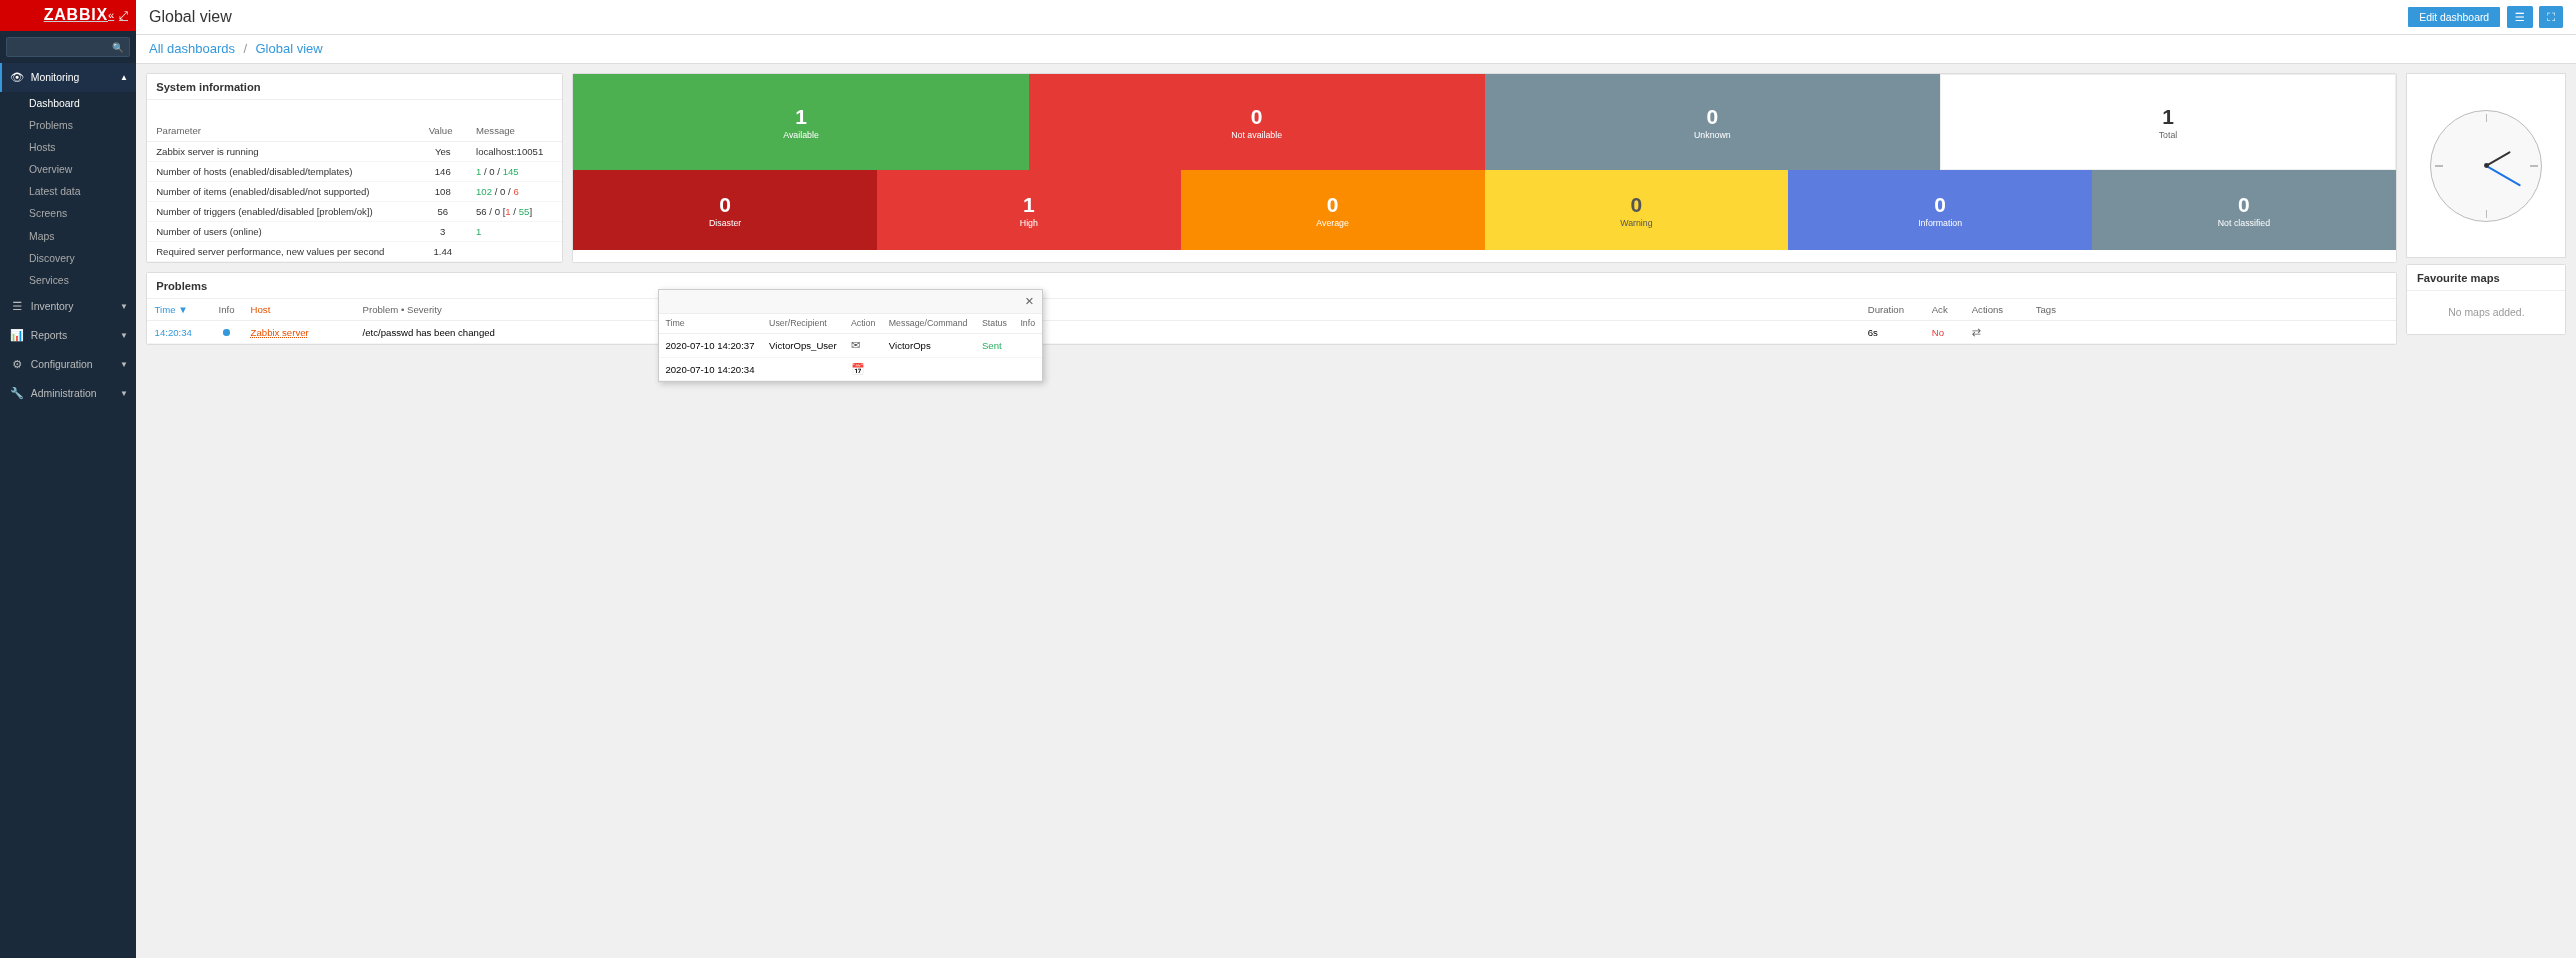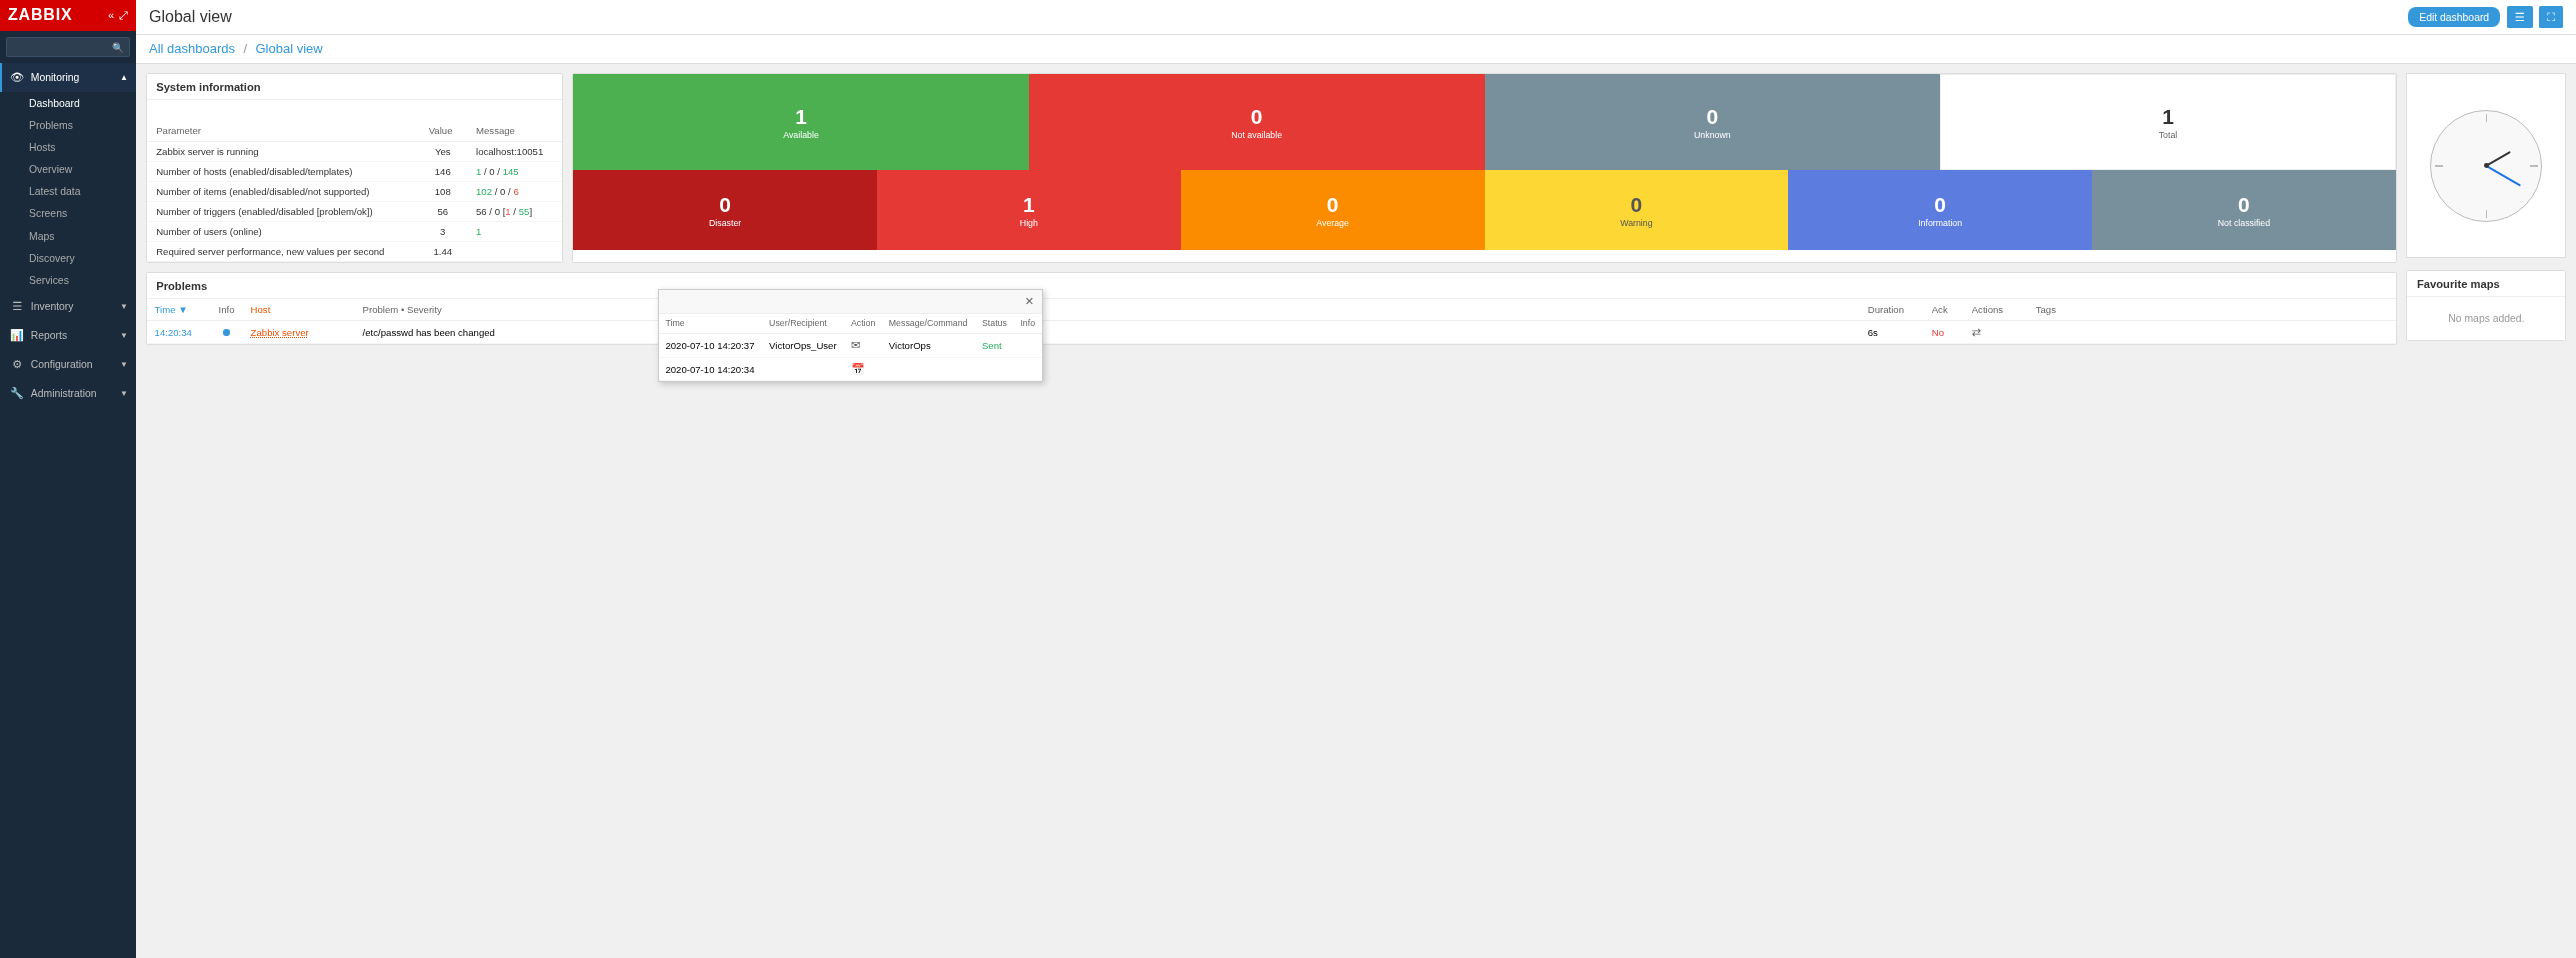--- a/index.html
+++ b/index.html
@@ -14,21 +14,22 @@
       flex-direction: column;
       flex-shrink: 0;
       height: 100vh;
       overflow-y: auto;
     }
     .sidebar-logo {
       background: #d40000;
       padding: 6.4px 8px;
       display: flex;
       align-items: center;
-      justify-content: space-between;
+      justify-content: flex-end;
+      text-decoration: underline;
     }
     .logo-text {
       color: white;
       font-size: 16px;
       font-weight: bold;
       letter-spacing: 0.8px;
     }
     .sidebar-controls {
       display: flex;
       gap: 4.8px;
@@ -117,21 +118,21 @@
       gap: 6.4px;
       align-items: center;
     }
     .btn-blue {
       background: #3498db;
       color: white;
       border: none;
       padding: 4.8px 11.2px;
       font-size: 10.4px;
       cursor: pointer;
-      border-radius: 8px;
+      border-radius: 1px;
     }
     .btn-icon {
       background: #3498db;
       color: white;
       border: none;
       padding: 4.8px 8px;
       font-size: 11.2px;
       cursor: pointer;
       border-radius: 1.6px;
     }
@@ -387,21 +388,21 @@
     }
     .popup-table .sent { color: #27ae60; }
     .envelope-icon { color: #555; font-size: 11.2px; }
     .calendar-icon { color: #555; font-size: 11.2px; }
 
     
     .right-panel {
       width: 160px;
       display: flex;
       flex-direction: column;
-      gap: 12px;
+      gap: 6px;
     }
     .fav-maps-widget { background: white; border: 0.8px solid #ddd; }
     .fav-maps-content {
       padding: 16px 8px;
       text-align: center;
       color: #999;
       font-size: 10.4px;
     }
 
     .combined-hosts-widget {

